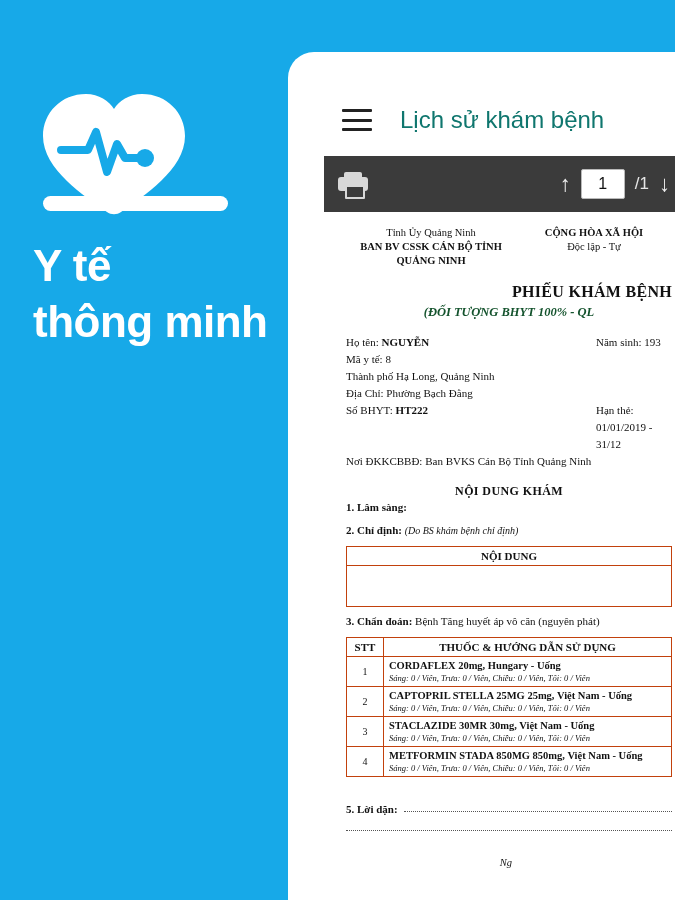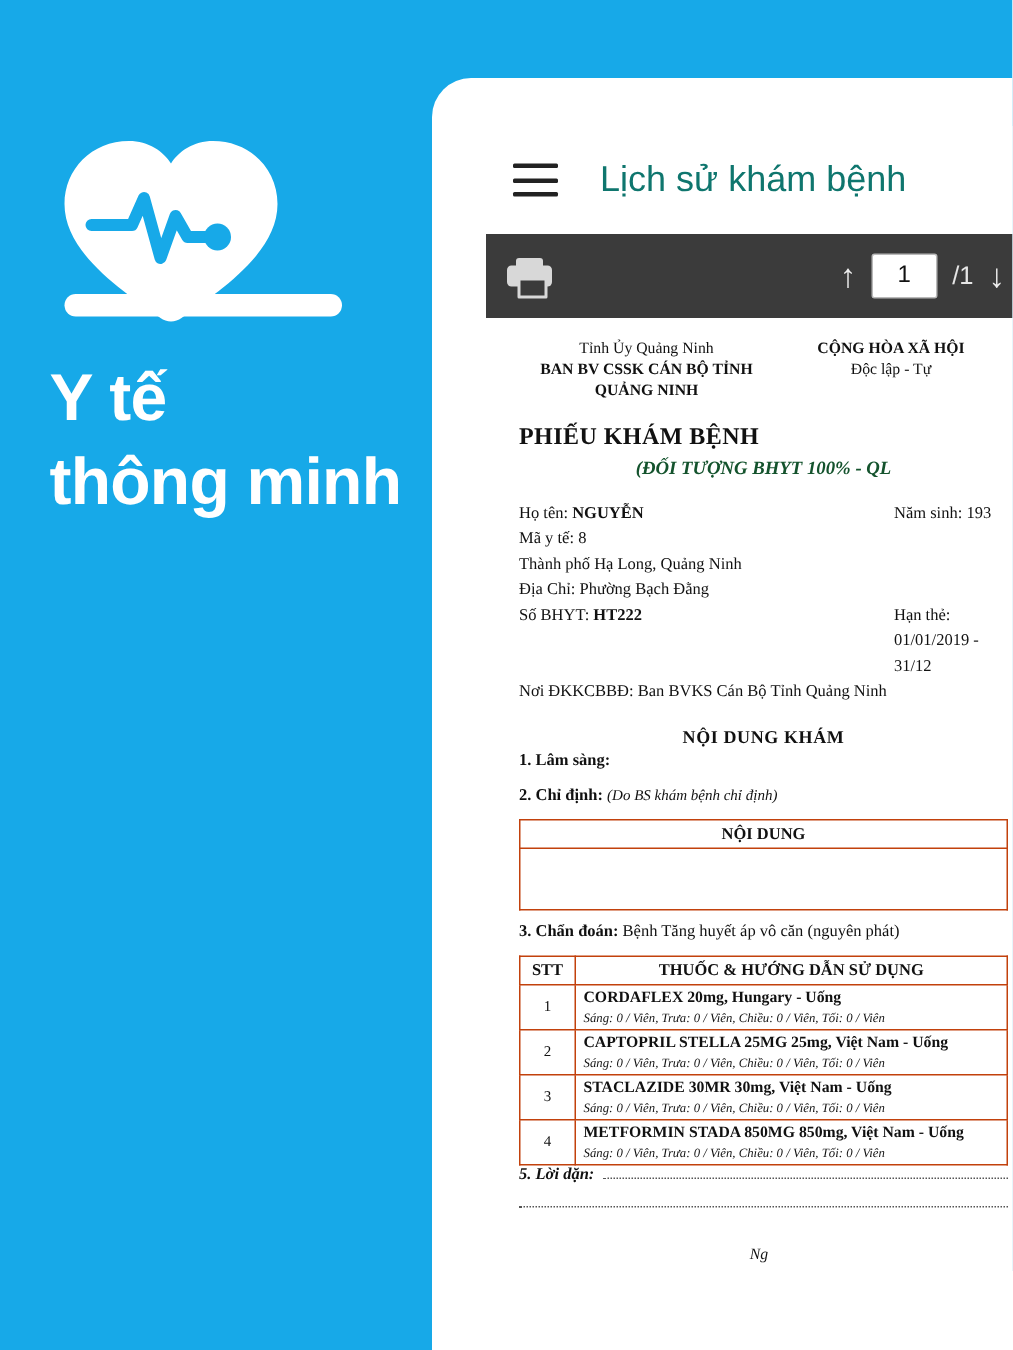--- a/index.html
+++ b/index.html
@@ -174,21 +174,21 @@
     font-family: "Liberation Serif", serif;
   }
   .doc-inner { padding: 0 12px 0 22px; }
 
   .hdr { display: flex; font-size: 10.5px; line-height: 1.35; }
   .hdr-left { width: 170px; text-align: center; }
   .hdr-right { flex: 1; text-align: center; }
   .bold { font-weight: bold; }
 
   .title-main {
-    text-align: left;
+    text-align: right;
     font-weight: bold;
     font-size: 16px;
     margin-top: 14px;
     letter-spacing: .3px;
   }
   .title-sub {
     text-align: center;
     font-style: italic;
     font-weight: bold;
     color: #14532d;
@@ -248,21 +248,21 @@
     height: 1px;
     margin-top: 14px;
   }
   .sign {
     text-align: center;
     font-style: italic;
     font-size: 10.5px;
     margin-top: 26px;
     padding-right: 6px;
   }
-  .loidan { font-size: 11px; margin-top: 0; display: flex; font-style: italic; }
+  .loidan { font-size: 11px; margin-top: 26px; display: flex; }
   .loidan .lbl { font-weight: bold; white-space: nowrap; }
   .loidan .rule {
     flex: 1;
     border-bottom: 1px dotted #555;
     margin-left: 6px;
     margin-bottom: 3px;
   }
 </style>
 </head>
 <body>

